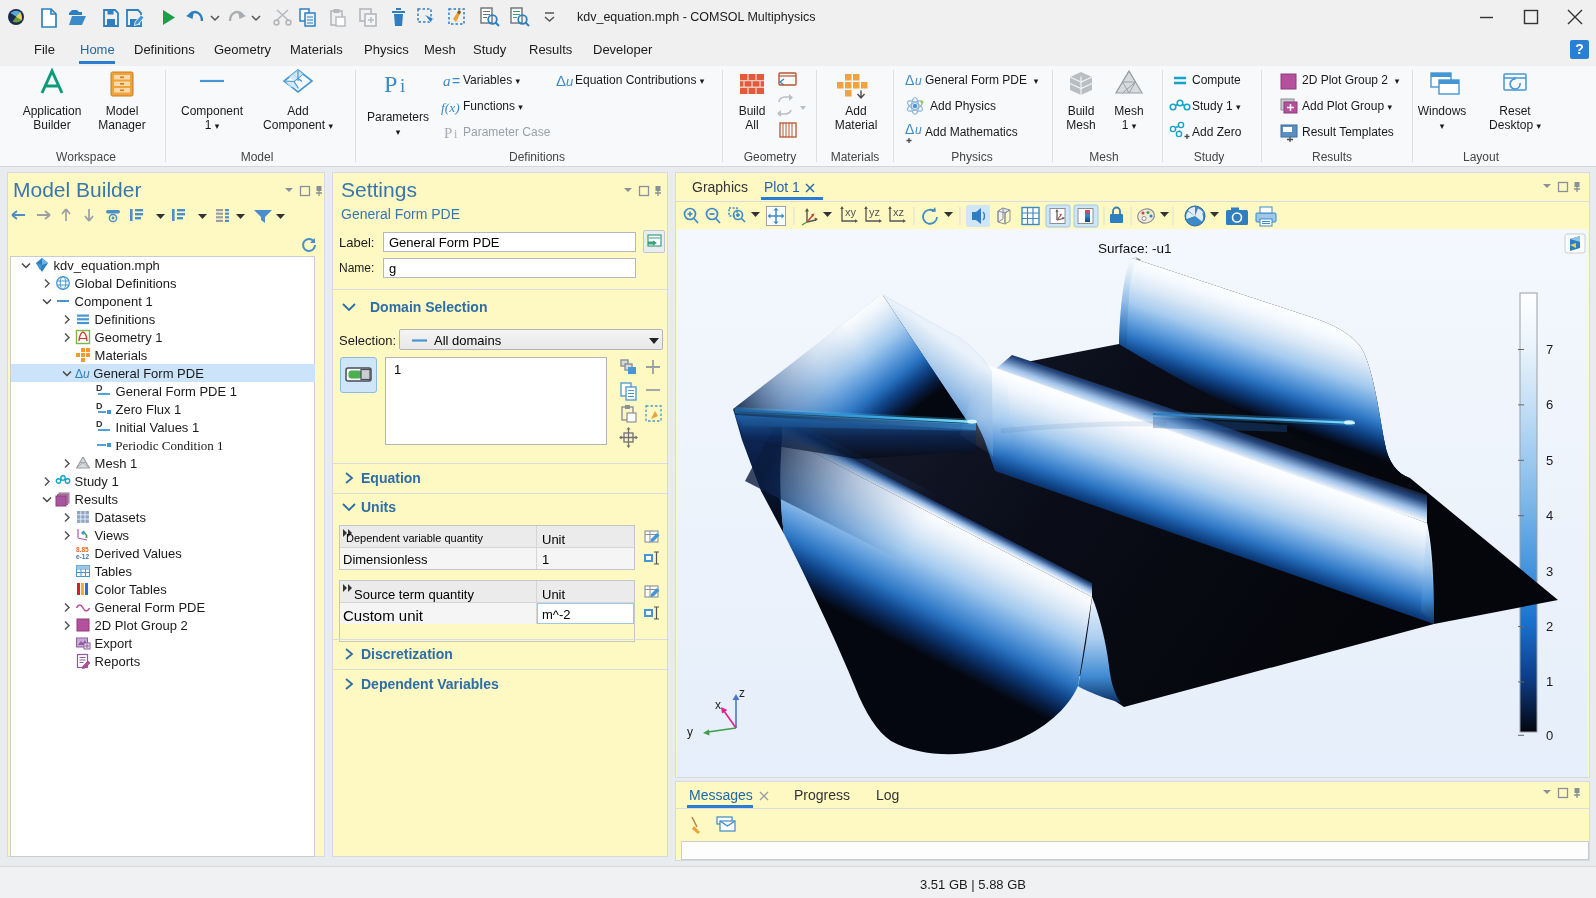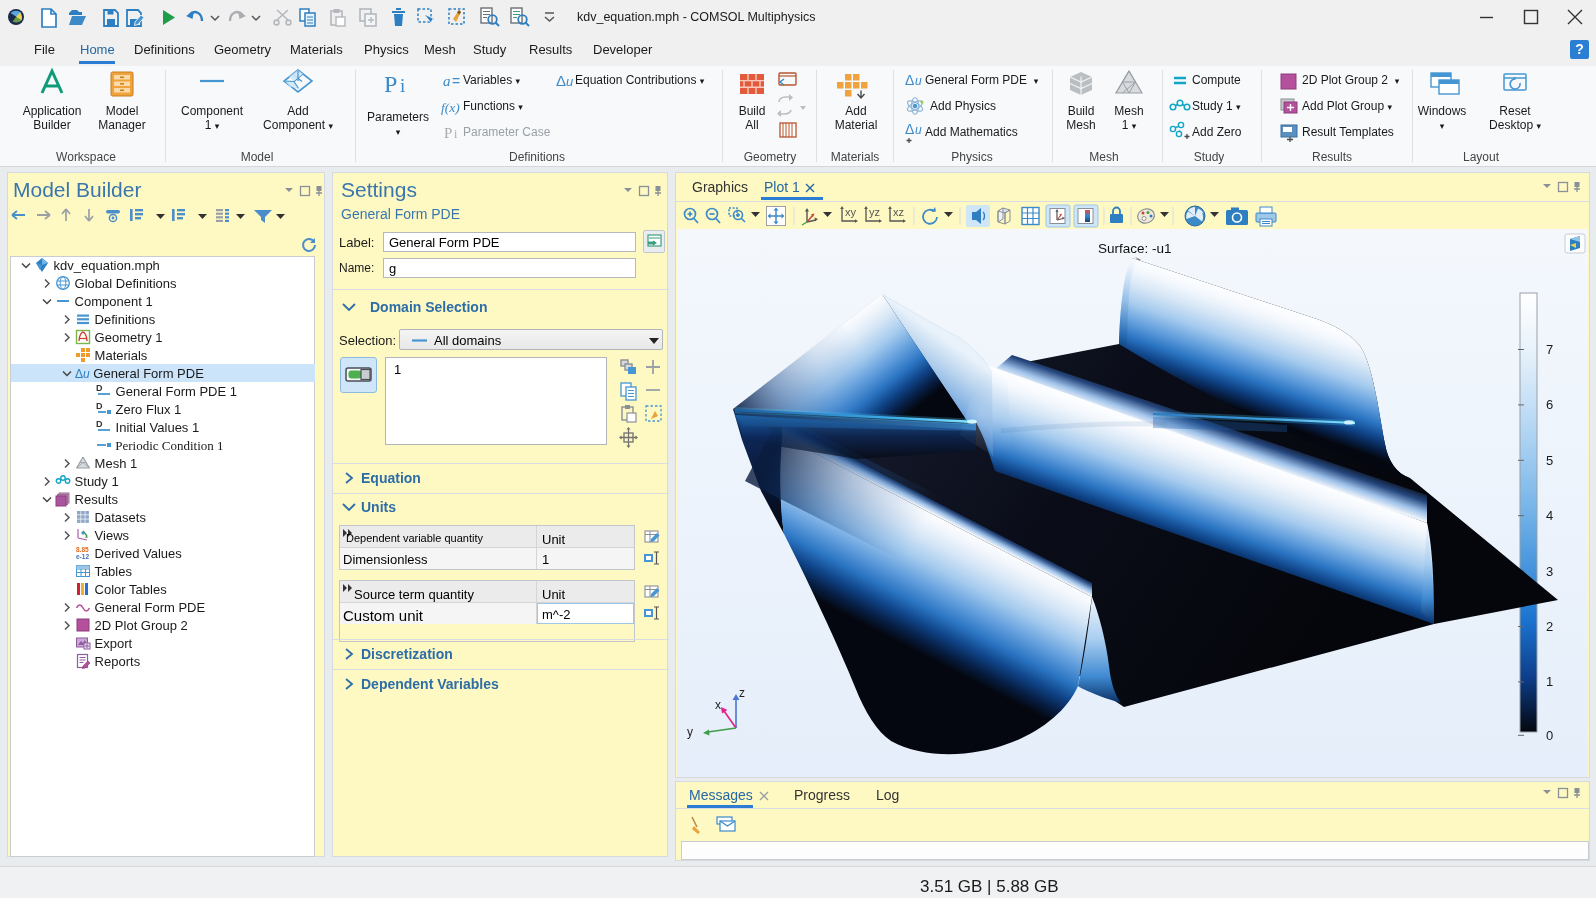--- a/index.html
+++ b/index.html
@@ -19,21 +19,21 @@
 .gray { color:#9aa0a6; }
 
 .panel { position:absolute; background:#fef9c3; border:1px solid #d6dade; }
 .ptitle { font-size:21px; color:#3a76ae; }
 .psub { font-size:14px; color:#3a76ae; }
 .sechdr { font-size:14px; font-weight:bold; color:#2d6da8; }
 .winicons { position:absolute; color:#8a9097; font-size:11px; }
 .treerow { position:absolute; height:18px; font-size:13px; color:#1a1a1a; white-space:nowrap; }
 .ticon { display:inline-block; width:16px; height:16px; vertical-align:-3px; }
 
-#statusbar { position:absolute; left:0; top:866px; width:1596px; height:32px; background:#f0f1f2; border-top:1px solid #d9d9d9; font-size:17px; color:#1a1a1a; }
+#statusbar { position:absolute; left:0; top:866px; width:1596px; height:32px; background:#f0f1f2; border-top:1px solid #d9d9d9; font-size:13px; color:#1a1a1a; }
 </style>
 </head>
 <body>
 <div id="titlebar">
 <svg class="abs" style="left:0;top:0" width="1596" height="36" viewBox="0 0 1596 36">
  <circle cx="16" cy="17" r="8" fill="#1b2a4a"></circle>
       <path d="M10.5 13a8 8 0 0 1 11 0l-4 4.5z" fill="#5aa7e0"></path>
       <path d="M16 17l4-4.5a8 8 0 0 1 1.5 8z" fill="#e8d44d"></path>
       <path d="M16 17l5.5 3.5a8 8 0 0 1-9 1z" fill="#7ab648" opacity=".8"></path>
  <g transform="translate(41,9)">

